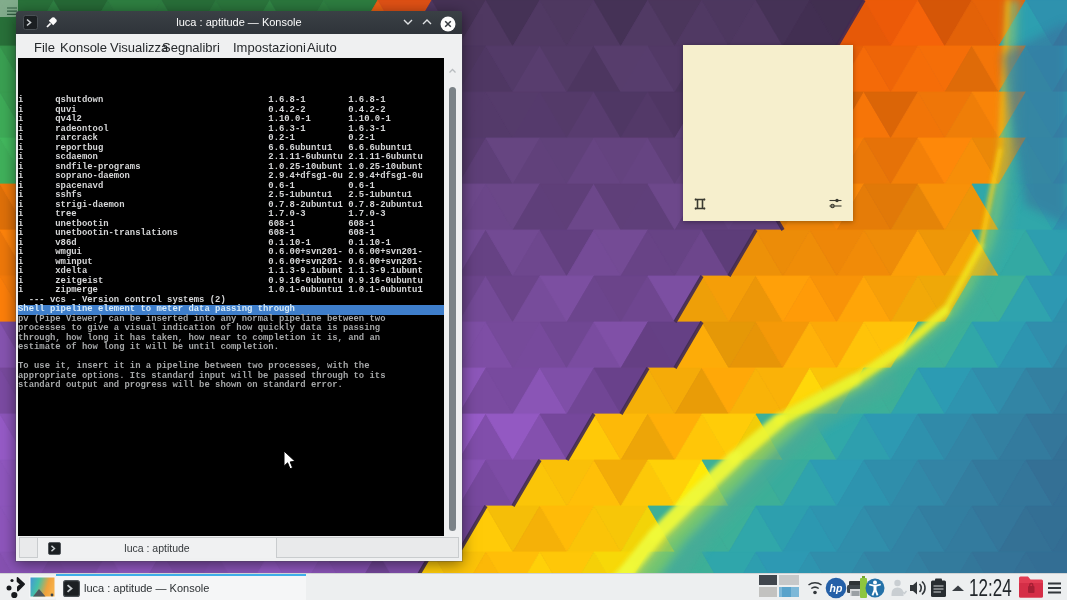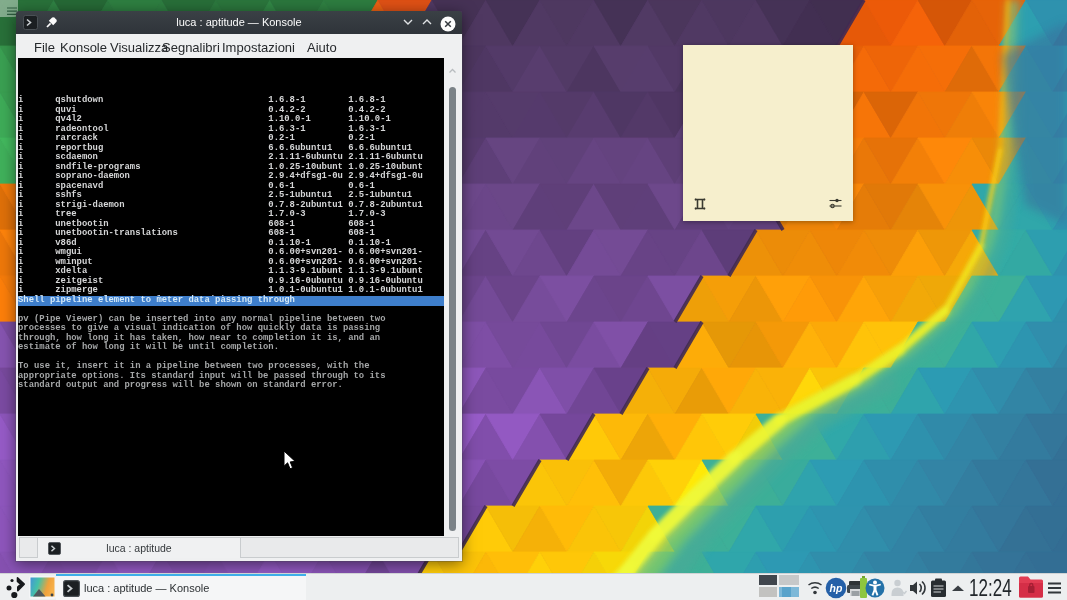--- a/index.html
+++ b/index.html
@@ -20,21 +20,21 @@
 .thdr{background:#4181c8;color:#70c5e8}
 .tsel{background:#b5b7b9;color:#7e8184}
 .tcur{background:#3a3d41;color:#3a3d41}
 .tlist{color:#d6d7d8}
 .ttitle{background:#3e7ecb;color:#d5eaf8}
 .tdesc{color:#a5a7a8}
 .tw{color:#d6d7d8}
 .sbar{position:absolute;right:6px;top:66px;width:7px;height:458px}
 .sthumb{position:absolute;left:0;top:10px;width:7px;height:444px;background:#7b8287;border-radius:3.5px}
 .tabbar{position:absolute;left:3px;bottom:3px;width:440px;height:21px;background:#e9eaeb;border:1px solid #c9cccE}
-.tab{position:absolute;left:17px;top:0;width:204px;height:20px;background:#f0f1f2;border-left:1px solid #c9ccce;border-right:1px solid #c9ccce;font-size:10.5px;color:#34383b;text-align:center}
+.tab{position:absolute;left:17px;top:0;width:240px;height:20px;background:#f0f1f2;border-left:1px solid #c9ccce;border-right:1px solid #c9ccce;font-size:10.5px;color:#34383b;text-align:center}
 .tab span{position:relative;top:4px}
 .panel{position:absolute;left:0;top:573px;width:1067px;height:27px;background:#edeff0;border-top:1px solid #d0d3d5}
 .kicker{position:absolute;left:3px;top:1px}
 .fview{position:absolute;left:29px;top:2px}
 .task{position:absolute;left:56px;top:0;width:250px;height:26px;background:#f5f6f7;border-top:2px solid #3daee9;font-size:11px;color:#2c3033}
 .task span{position:absolute;left:28px;top:6px}
 .pager{position:absolute;left:759px;top:0;width:40px;height:24px}
 .pager div{position:absolute}
 .tray{position:absolute;left:807px;top:0}
 .clock{position:absolute;left:969px;top:1px;width:64px;font-size:23px;color:#21262a;transform:scaleX(0.74);transform-origin:0 0}
@@ -719,27 +719,27 @@
   <svg class="tbtn" style="right:6px" width="16" height="16" viewBox="0 0 16 16">
           <circle cx="8" cy="8" r="7.5" fill="#fcfcfc"></circle>
           <path d="M5.2 5.2 L10.8 10.8 M10.8 5.2 L5.2 10.8" stroke="#33383d" stroke-width="1.5"></path>
         </svg>
  </div>
  <div class="menubar">
         <span style="left:18px">File</span>
         <span style="left:44px">Konsole</span>
         <span style="left:94px">Visualizza</span>
         <span style="left:146px">Segnalibri</span>
-        <span style="left:206px">Impostazioni</span>
+        <span style="left:217px">Impostazioni</span>
         <span style="left:291px">Aiuto</span>
       </div>
 
 <div class="term">
  <div class="trow tlist" style="top:38.0px">i      qshutdown                               1.6.8-1        1.6.8-1<br>i      quvi                                    0.4.2-2        0.4.2-2<br>i      qv4l2                                   1.10.0-1       1.10.0-1<br>i      radeontool                              1.6.3-1        1.6.3-1<br>i      rarcrack                                0.2-1          0.2-1<br>i      reportbug                               6.6.6ubuntu1   6.6.6ubuntu1<br>i      scdaemon                                2.1.11-6ubuntu 2.1.11-6ubuntu<br>i      sndfile-programs                        1.0.25-10ubunt 1.0.25-10ubunt<br>i      soprano-daemon                          2.9.4+dfsg1-0u 2.9.4+dfsg1-0u<br>i      spacenavd                               0.6-1          0.6-1<br>i      sshfs                                   2.5-1ubuntu1   2.5-1ubuntu1<br>i      strigi-daemon                           0.7.8-2ubuntu1 0.7.8-2ubuntu1<br>i      tree                                    1.7.0-3        1.7.0-3<br>i      unetbootin                              608-1          608-1<br>i      unetbootin-translations                 608-1          608-1<br>i      v86d                                    0.1.10-1       0.1.10-1<br>i      wmgui                                   0.6.00+svn201- 0.6.00+svn201-<br>i      wminput                                 0.6.00+svn201- 0.6.00+svn201-<br>i      xdelta                                  1.1.3-9.1ubunt 1.1.3-9.1ubunt<br>i      zeitgeist                               0.9.16-0ubuntu 0.9.16-0ubuntu<br>i      zipmerge                                1.0.1-0ubuntu1 1.0.1-0ubuntu1<br>  --- vcs - Version control systems (2)</div>
- <div class="trow ttitle" style="top:238px;height:9.5px">Shell pipeline element to meter data passing through</div>
+ <div class="trow ttitle" style="top:247.0px;height:9.5px">Shell pipeline element to meter data passing through</div>
  <div class="trow tdesc" style="top:256.5px">pv (Pipe Viewer) can be inserted into any normal pipeline between two<br>processes to give a visual indication of how quickly data is passing<br>through, how long it has taken, how near to completion it is, and an<br>estimate of how long it will be until completion.<br><br>To use it, insert it in a pipeline between two processes, with the<br>appropriate options. Its standard input will be passed through to its<br>standard output and progress will be shown on standard error.</div>
 </div>
  <div class="sbar">
   <svg width="9" height="6" viewBox="0 0 9 6" style="position:absolute;top:-9px;left:-1px">
           <path d="M1.5 4.5 L4.5 1.5 L7.5 4.5" fill="none" stroke="#b8bcbf" stroke-width="1.3"></path>
         </svg>
   <div class="sthumb"></div>
   <svg width="9" height="6" viewBox="0 0 9 6" style="position:absolute;bottom:-9px;left:-1px">
           <path d="M1.5 1.5 L4.5 4.5 L7.5 1.5" fill="none" stroke="#b8bcbf" stroke-width="1.3"></path>
         </svg>

